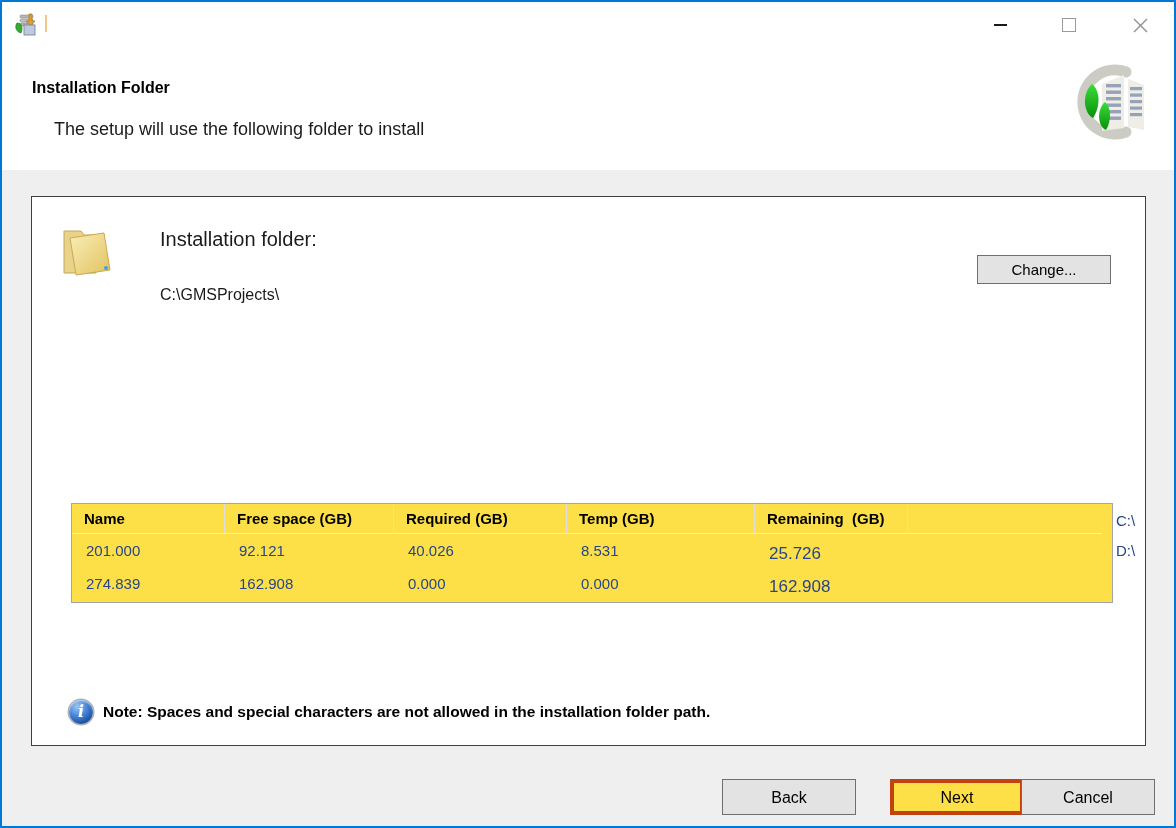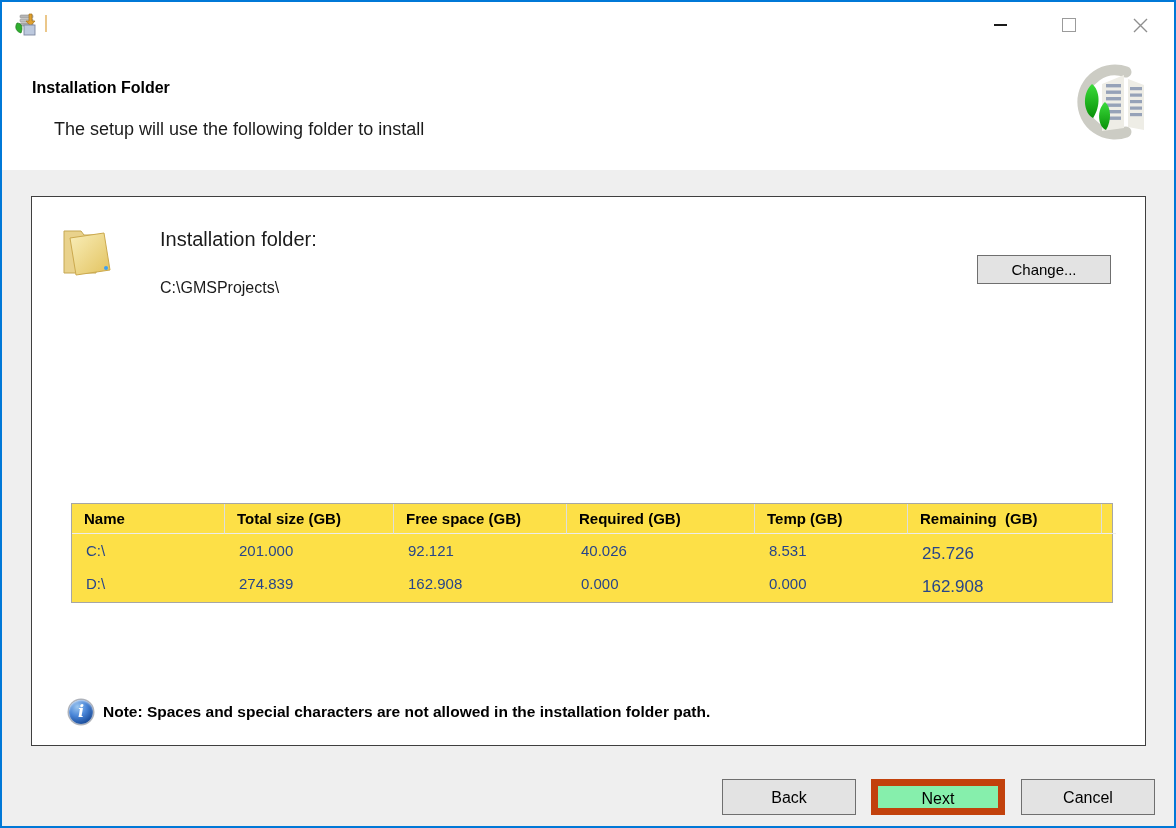--- a/index.html
+++ b/index.html
@@ -23,21 +23,21 @@
   .hdr-sub   { position:absolute; left:52px; top:117px; font-size:18px; color:#1b1b1b; }
   .logo { position:absolute; left:1066px; top:60px; width:78px; height:82px; }
   
   .body-bg { position:absolute; left:0; top:168px; right:0; bottom:0; background:#efefef; }
   .content-box {
     position:absolute; left:29px; top:194px; width:1115px; height:550px;
     background:#ffffff; border:1px solid #3f3f3f;
   }
   .folder-icon { position:absolute; left:24px; top:22px; width:64px; height:62px; }
   .lbl-folder { position:absolute; left:128px; top:31px; font-size:20px; color:#1b1b1b; }
-  .lbl-path   { position:absolute; left:128px; top:82px; font-size:16px; color:#1b1b1b; }
+  .lbl-path   { position:absolute; left:128px; top:89px; font-size:16px; color:#1b1b1b; }
   .change-btn {
     position:absolute; left:945px; top:58px; width:134px; height:29px;
     background:#e3e3e3; border:1px solid #6f6f6f; font-size:15px; color:#000;
     font-family:"Liberation Sans", sans-serif; text-align:center; line-height:26px;
   }
   
   .disk-table {
     position:absolute; left:39px; top:306px; width:1042px; height:100px;
     background:#fde047; border:1px solid #a6a6a6;
     display:grid; grid-template-columns:153px 169px 173px 188px 153px 194px 1fr;
@@ -62,21 +62,21 @@
     font-size:16px; text-align:center; line-height:23px;
   }
   .note-text { margin-left:10px; font-size:15.5px; font-weight:bold; color:#000; }
   
   .nav-btn {
     position:absolute; top:777px; width:134px; height:36px;
     font-size:16px; color:#000; font-family:"Liberation Sans", sans-serif; text-align:center;
     background:#e3e3e3; border:1px solid #6f6f6f; line-height:27px;
   }
   .btn-back { left:720px; }
-  .btn-next { left:869px; background:#86efac; border:7px solid #c2410c; line-height:25px; }
+  .btn-next { left:888px; background:#fde047; border:4px solid #c2410c; line-height:25px; }
   .btn-cancel { left:1019px; }
 </style>
 </head>
 <body>
 
 <div class="window">
 
   <div class="titlebar">
     <svg class="app-icon" viewBox="0 0 26 26">
       <rect x="6" y="3" width="13" height="3" rx="1" fill="#b6b6b6" stroke="#8e8e8e" stroke-width="0.6"></rect>
@@ -146,21 +146,20 @@
       <path d="M14 19 L48 14 L54 51 L20 56 Z" fill="url(#ffront)" stroke="#cba94e" stroke-width="1"></path>
       <circle cx="50" cy="49" r="2" fill="#3da0f2"></circle>
     </svg>
 
     <div class="lbl-folder">Installation folder:</div>
     <div class="lbl-path">C:\GMSProjects\</div>
     <button class="change-btn">Change...</button>
 
     <div class="disk-table">
       <div class="th">Name</div>
-      <div class="th">Total size (GB)</div>
       <div class="th">Free space (GB)</div>
       <div class="th">Required (GB)</div>
       <div class="th">Temp (GB)</div>
       <div class="th">Remaining  (GB)</div>
       <div class="th last"></div>
 
       <div class="td">C:\</div>
       <div class="td">201.000</div>
       <div class="td">92.121</div>
       <div class="td">40.026</div>

